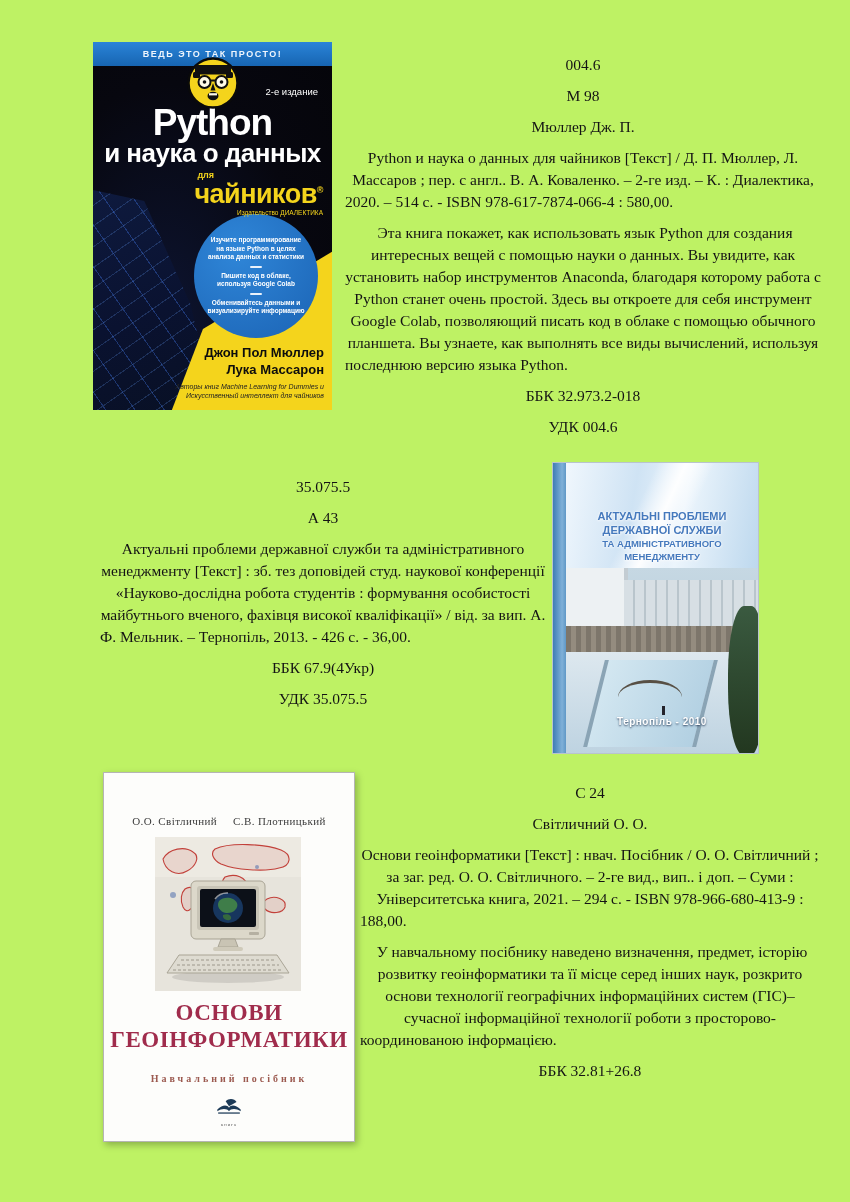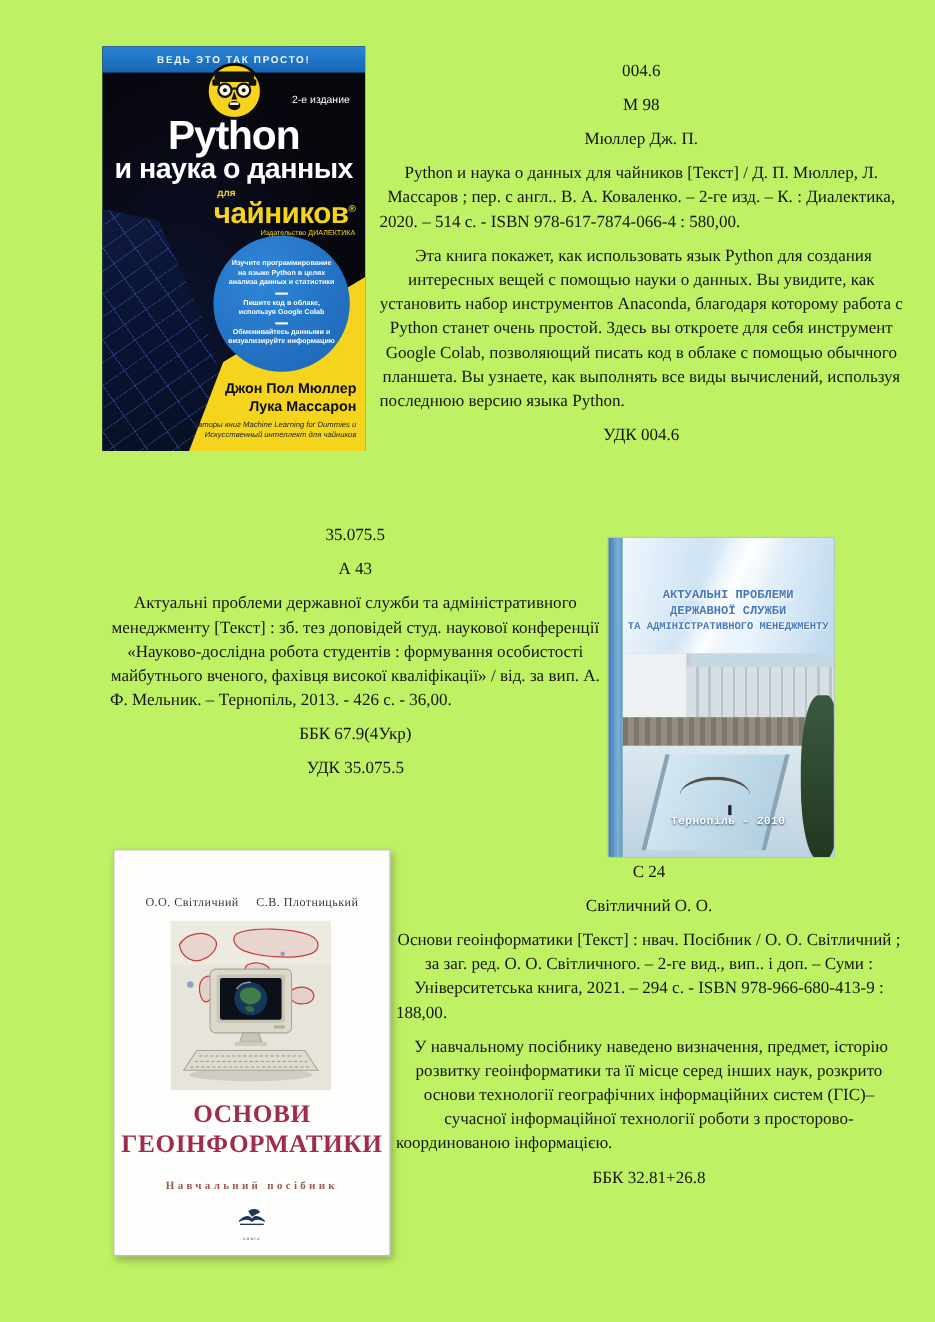--- a/index.html
+++ b/index.html
@@ -41,22 +41,22 @@
   .c1-bubble{position:absolute;left:101px;top:172px;width:124px;height:124px;border-radius:50%;
              background:radial-gradient(circle at 35% 30%, #2f86d8, #1b63b4);z-index:3;
              display:flex;flex-direction:column;justify-content:center;align-items:center;
              padding:8px 13px;box-sizing:border-box;color:#ffffff;font-size:6.5px;line-height:1.3;
              text-align:center;font-weight:bold;}
   .c1-dash{width:12px;height:2px;background:#eaf2fb;border-radius:1px;margin:4px auto;}
   .c1-authors{position:absolute;right:8px;top:303px;z-index:4;text-align:right;}
   .c1-name{font-size:13px;font-weight:bold;color:#0d0d0d;line-height:1.3;}
   .c1-note{font-size:7px;font-style:italic;color:#222;margin-top:3px;line-height:1.35;width:150px;}
   
-  .cover2{left:552px;top:488px;width:205px;height:290px;border:1px solid #b9c4cd;
-          font-family:Liberation Mono, monospace;}
+  .cover2{left:552px;top:462px;width:205px;height:290px;border:1px solid #b9c4cd;
+          font-family:Liberation Sans, sans-serif;}
   .c2-spine{position:absolute;left:0;top:0;bottom:0;width:13px;z-index:3;
             background:linear-gradient(90deg,#3f7cb5,#7fb0d8 70%,#6098c6);}
   .c2-sky{position:absolute;left:13px;right:0;top:0;height:105px;
           background:
             linear-gradient(115deg, rgba(255,255,255,0) 38%, rgba(255,255,255,.95) 50%, rgba(255,255,255,0) 62%),
             linear-gradient(100deg,#f0f7fd 0%,#cfe3f4 35%,#ecf5fc 60%,#bdd8ee 100%);}
   .c2-title{position:absolute;left:13px;right:0;top:46px;text-align:center;color:#4579bd;
             font-weight:bold;z-index:2;text-shadow:0 0 2px #fff,0 1px 3px rgba(255,255,255,.9);}
   .c2-title .l1,.c2-title .l2{font-size:11px;line-height:14px;}
   .c2-title .l3{font-size:9.5px;line-height:13px;}
@@ -140,20 +140,21 @@
       <div class="c1-note">Авторы книг Machine Learning for Dummies и Искусственный интеллект для чайников</div>
     </div>
   </div>
 
   <div class="txtblock" style="left:345px;top:54px;width:476px;">
     <p>004.6</p>
     <p>М 98</p>
     <p>Мюллер Дж. П.</p>
     <p class="just">Python и наука о данных для чайников [Текст] / Д. П. Мюллер, Л. Массаров ; пер. с англ.. В. А. Коваленко. – 2-ге изд. – К. : Диалектика, 2020. – 514 с. - ISBN 978-617-7874-066-4 : 580,00.</p>
     <p class="just indent">Эта книга покажет, как использовать язык Python для создания интересных вещей с помощью науки о данных. Вы увидите, как установить набор инструментов Anaconda, благодаря которому работа с Python станет очень простой. Здесь вы откроете для себя инструмент Google Colab, позволяющий писать код в облаке с помощью обычного планшета. Вы узнаете, как выполнять все виды вычислений, используя последнюю версию языка Python.</p>
+    <p>ББК 32.973.2-018</p>
     <p>УДК  004.6</p>
   </div>
 
   <div class="txtblock" style="left:100px;top:476px;width:446px;">
     <p>35.075.5</p>
     <p>А 43</p>
     <p class="just">Актуальні проблеми державної служби та адміністративного менеджменту [Текст] : зб. тез доповідей студ. наукової конференції «Науково-дослідна робота студентів : формування особистості майбутнього вченого, фахівця високої кваліфікації» / від. за вип. А. Ф. Мельник. – Тернопіль, 2013. -  426 с. - 36,00.</p>
     <p>ББК 67.9(4Укр)</p>
     <p>УДК 35.075.5</p>
   </div>

